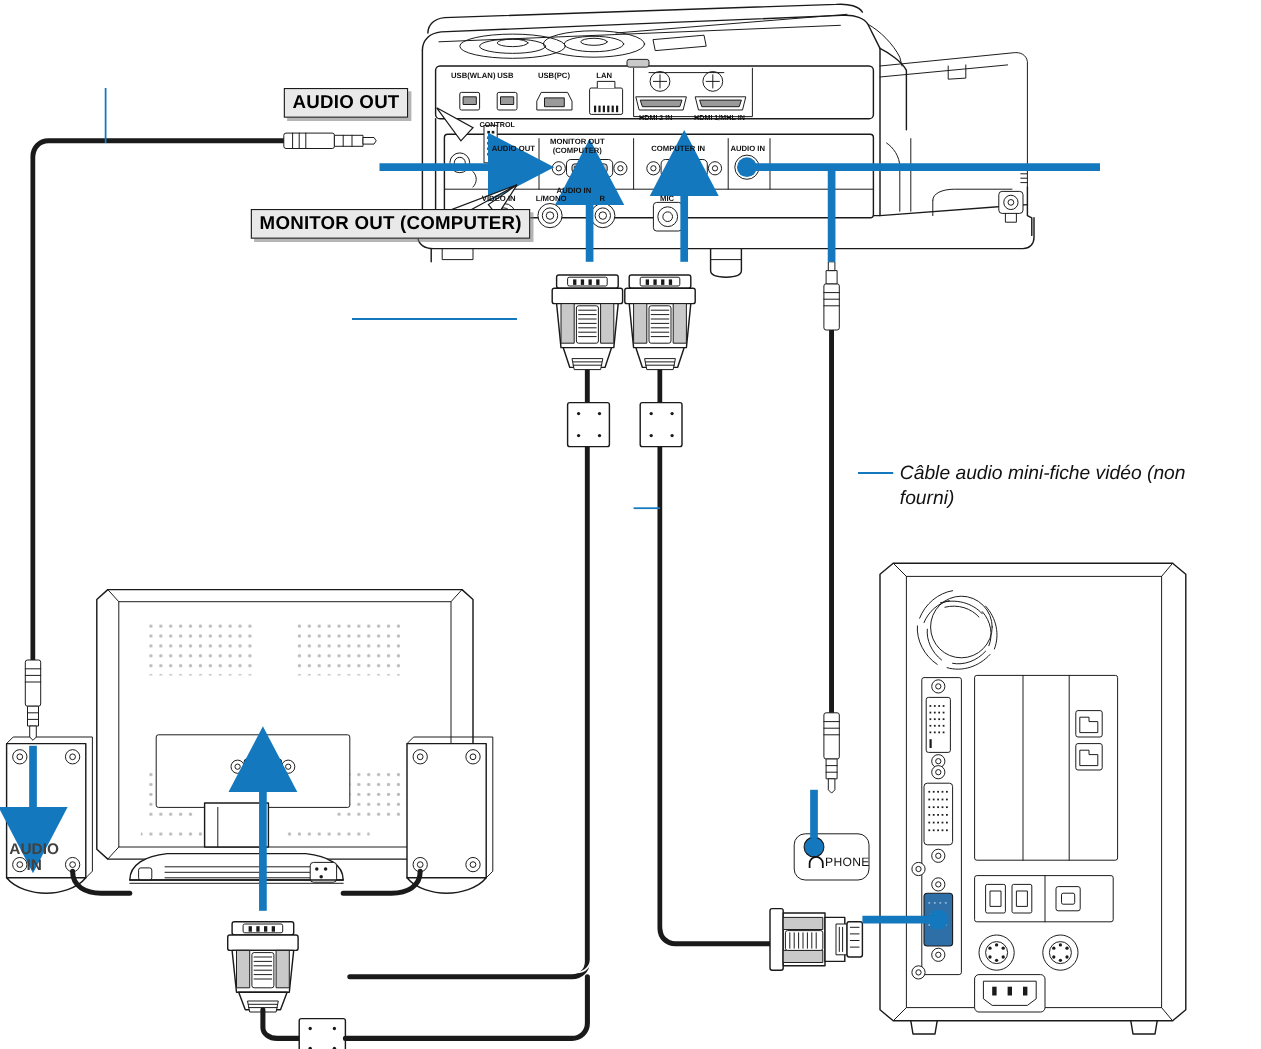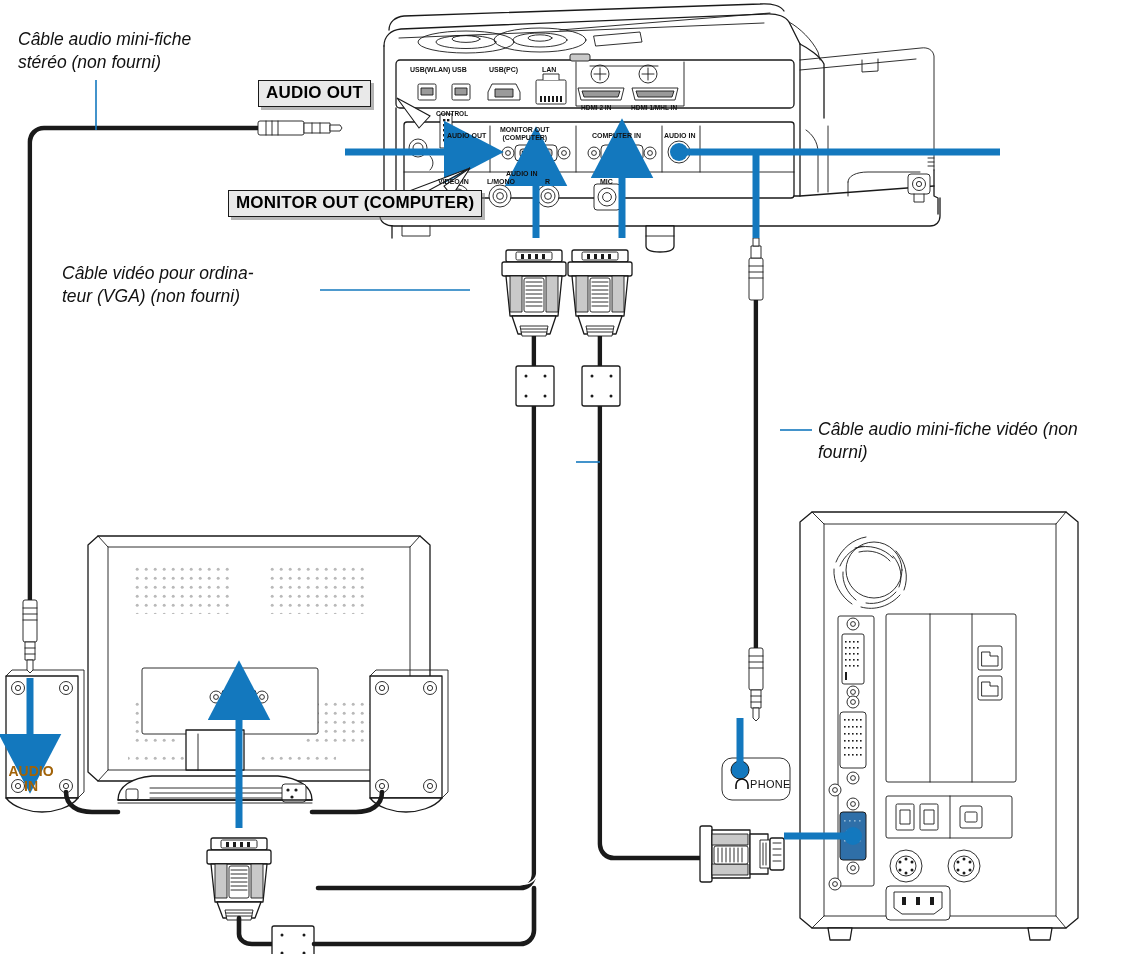--- a/index.html
+++ b/index.html
@@ -29,21 +29,21 @@
     box-shadow:3px 3px 0 rgba(120,120,120,0.55);
     white-space:nowrap;
     letter-spacing:0.2px;
   }
   .dev-label{
     position:absolute;
     font-family:"Liberation Sans",sans-serif;
     font-weight:bold;
     font-size:14px;
     line-height:15px;
-    color:#a16207;
+    color:#404040;
     text-align:center;
     white-space:pre-line;
   }
 </style>
 </head>
 <body>
 
 <div id="stage">
 
   <svg class="layer" viewBox="0 0 1146 954">
@@ -692,25 +692,21 @@
       <path class="accl" d="M780 430 L812 430" stroke-width="3.2"></path>
     </g>
 
     <g>
       <path d="M397 98 L430 116 L419 128 Z" fill="#ffffff" stroke="#1a1a1a" stroke-width="1.1"></path>
       <path d="M470 168 L452 196 L444 186 Z" fill="#ffffff" stroke="#1a1a1a" stroke-width="1.1"></path>
       <path d="M470 168 L400 206 L396 196 Z" fill="#ffffff" stroke="#1a1a1a" stroke-width="1.1"></path>
     </g>
   </svg>
 
-  <div class="callout-label" style="left:18px; top:28px; width:240px;">Câble audio mini-fiche
-stéréo (non fourni)</div>
-
-  <div class="callout-label" style="left:62px; top:262px; width:270px;">Câble vidéo pour ordina-
-teur (VGA) (non fourni)</div>
+
 
 
   <div class="callout-label" style="left:818px; top:418px; width:318px;">Câble audio mini-fiche vidéo (non
 fourni)</div>
 
   <div class="port-box" style="left:258px; top:80px;">AUDIO OUT</div>
 
   <div class="port-box" style="left:228px; top:190px;">MONITOR OUT (COMPUTER)</div>
 
   <div style="position:absolute;left:410px;top:66px;font-size:7px;font-weight:bold;color:#111;">USB(WLAN)</div>

